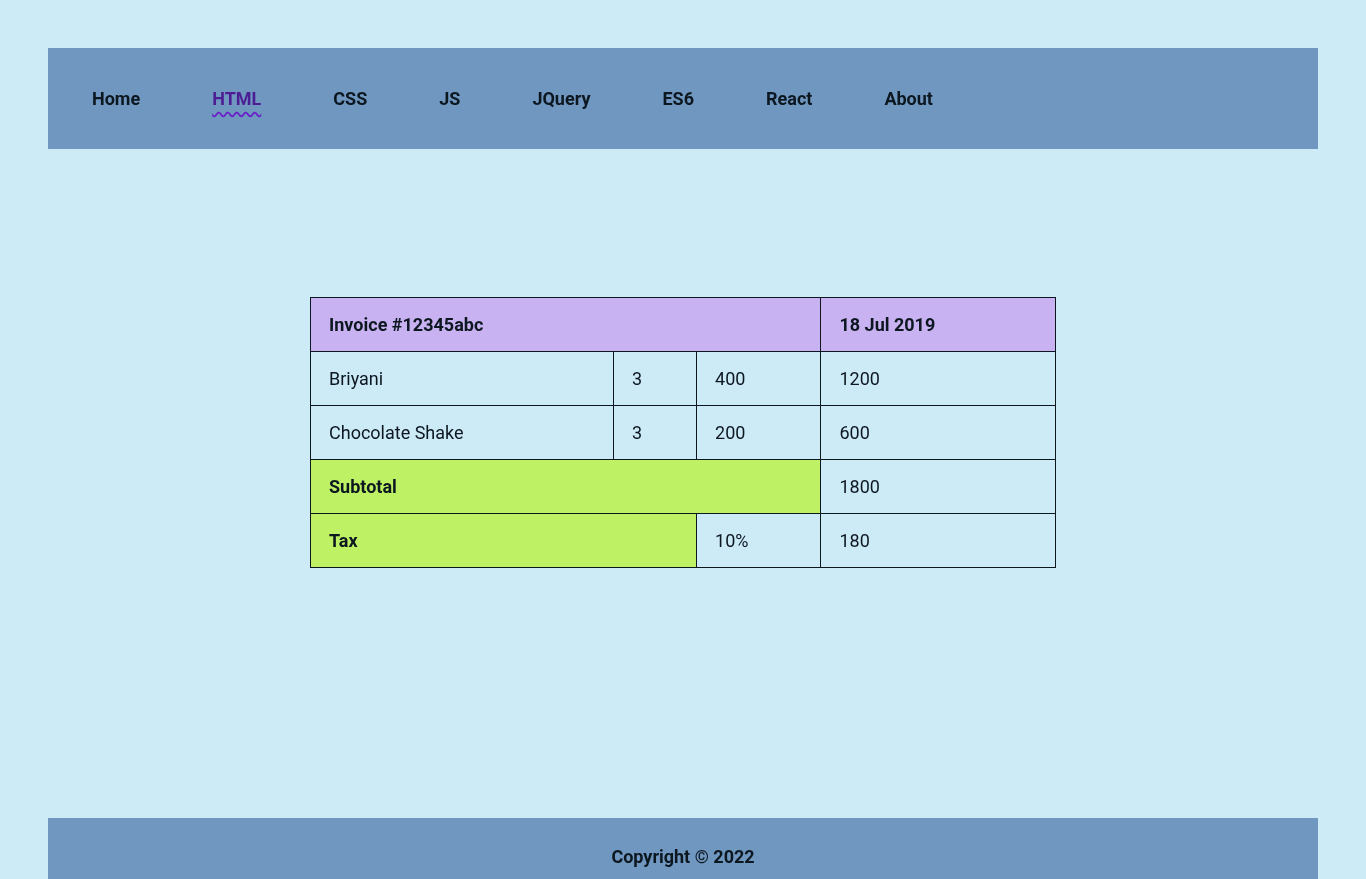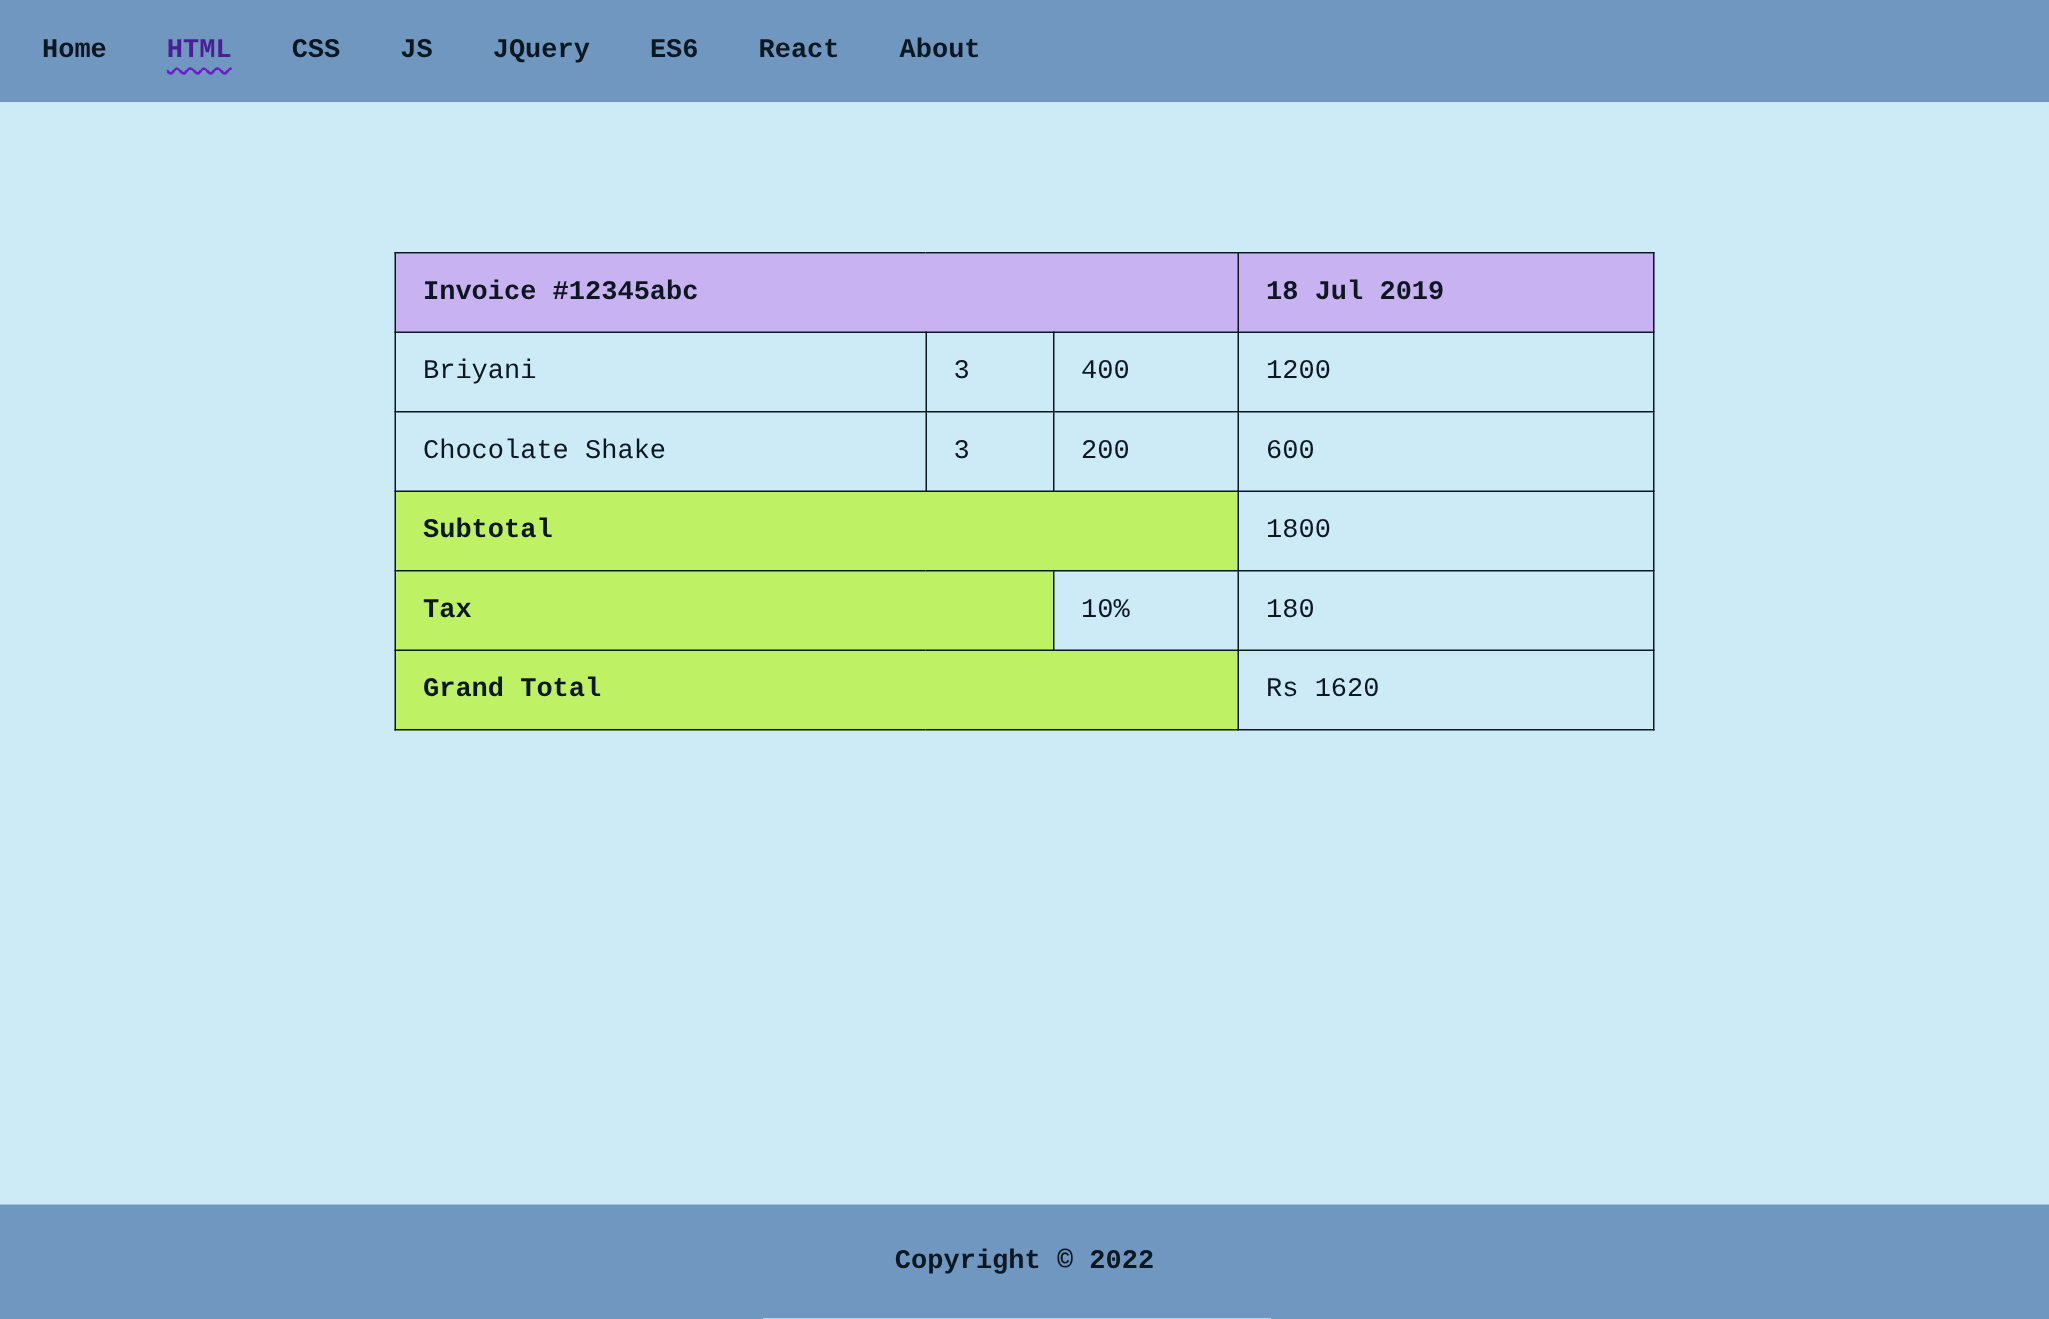--- a/index.html
+++ b/index.html
@@ -1,15 +1,15 @@
 <!DOCTYPE html>
 <html><head>
 <meta charset="utf-8">
 <style>
-  * { box-sizing: border-box; margin: 0; padding: 0; font-family: Liberation Mono, monospace; }
+  * { box-sizing: border-box; margin: 16px; padding: 0; }
   html, body { height: 100%; }
   body {
     font-family: -apple-system, BlinkMacSystemFont, "Segoe UI", Roboto, Helvetica, Arial, sans-serif;
     background: #cdeaf7;
     color: #0c1720;
     display: flex;
     flex-direction: column;
     min-height: 100vh;
   }
 
@@ -40,21 +40,21 @@
   main {
     flex: 1;
     display: flex;
     justify-content: center;
     align-items: flex-start;
     padding: 100px 20px 80px;
   }
 
   table.invoice {
     border-collapse: collapse;
-    width: 840px;
+    width: 746px;
     font-size: 18px;
   }
   table.invoice td, table.invoice th {
     border: 1px solid #0c1720;
     padding: 16px 18px;
     text-align: left;
     vertical-align: top;
   }
   .hdr { background: #c9b2f2; font-weight: 700; }
   .lbl { background: #bef264; font-weight: 700; }
@@ -113,23 +113,19 @@
       <td class="lbl" colspan="3">Subtotal</td>
       <td>1800</td>
     </tr>
 
     <tr>
       <td class="lbl" colspan="2">Tax</td>
       <td>10%</td>
       <td>180</td>
     </tr>
 
-    <tr>
-      <td class="lbl" colspan="3">Grand Total</td>
-      <td>Rs 1620</td>
-    </tr>
   </tbody>
     </table>
 </main>
 
 <footer>
   <span>Copyright © 2022</span>
 </footer>
 
 </body></html>

